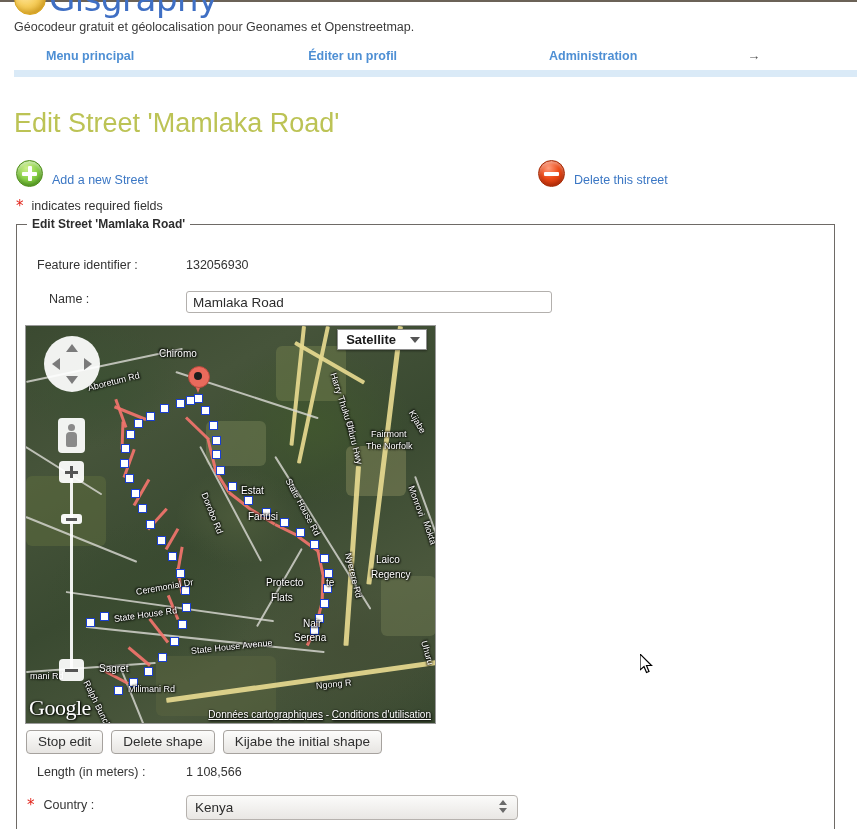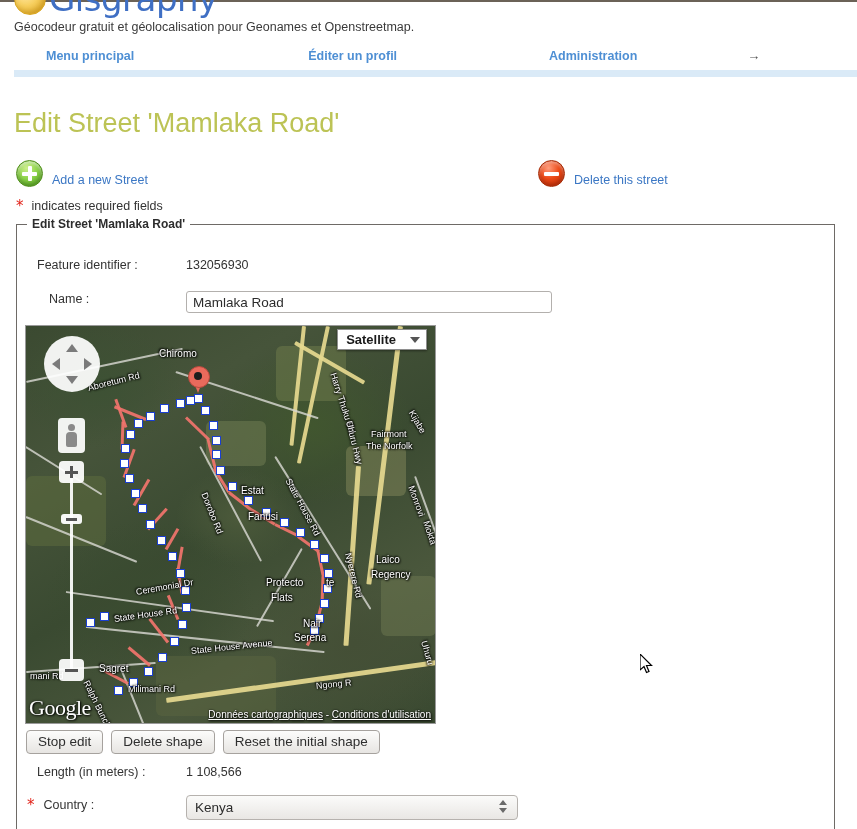--- a/index.html
+++ b/index.html
@@ -766,21 +766,21 @@
     <div class="attrib">
       <a href="#">Données cartographiques</a>
       <span>-</span>
       <a href="#">Conditions d'utilisation</a>
     </div>
   </div>
 
   <div class="map-btns">
     <button class="btn">Stop edit</button>
     <button class="btn">Delete shape</button>
-    <button class="btn">Reset the initial shape</button>
+    <button class="btn">Kijabe the initial shape</button>
   </div>
 
   <div class="row-label lbl-length">Length (in meters) :</div>
   <div class="row-value val-length">1 108,566</div>
 
   <div class="row-label lbl-country">
     <span class="star">*</span>
     <span>Country :</span>
   </div>
   <div class="country-select">

